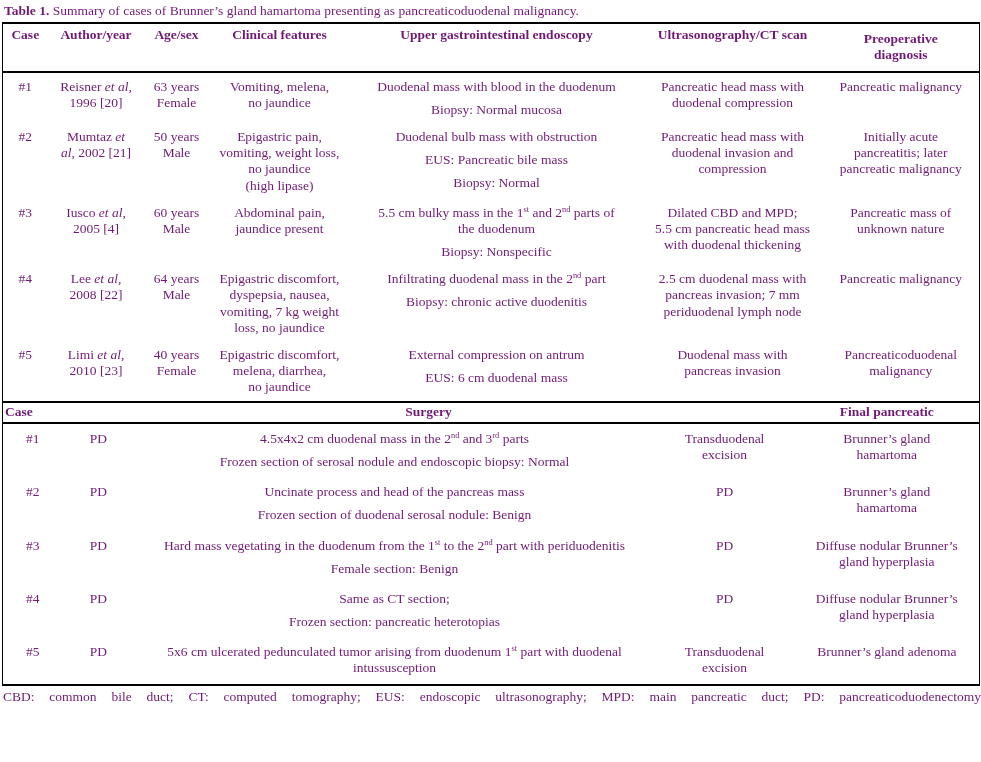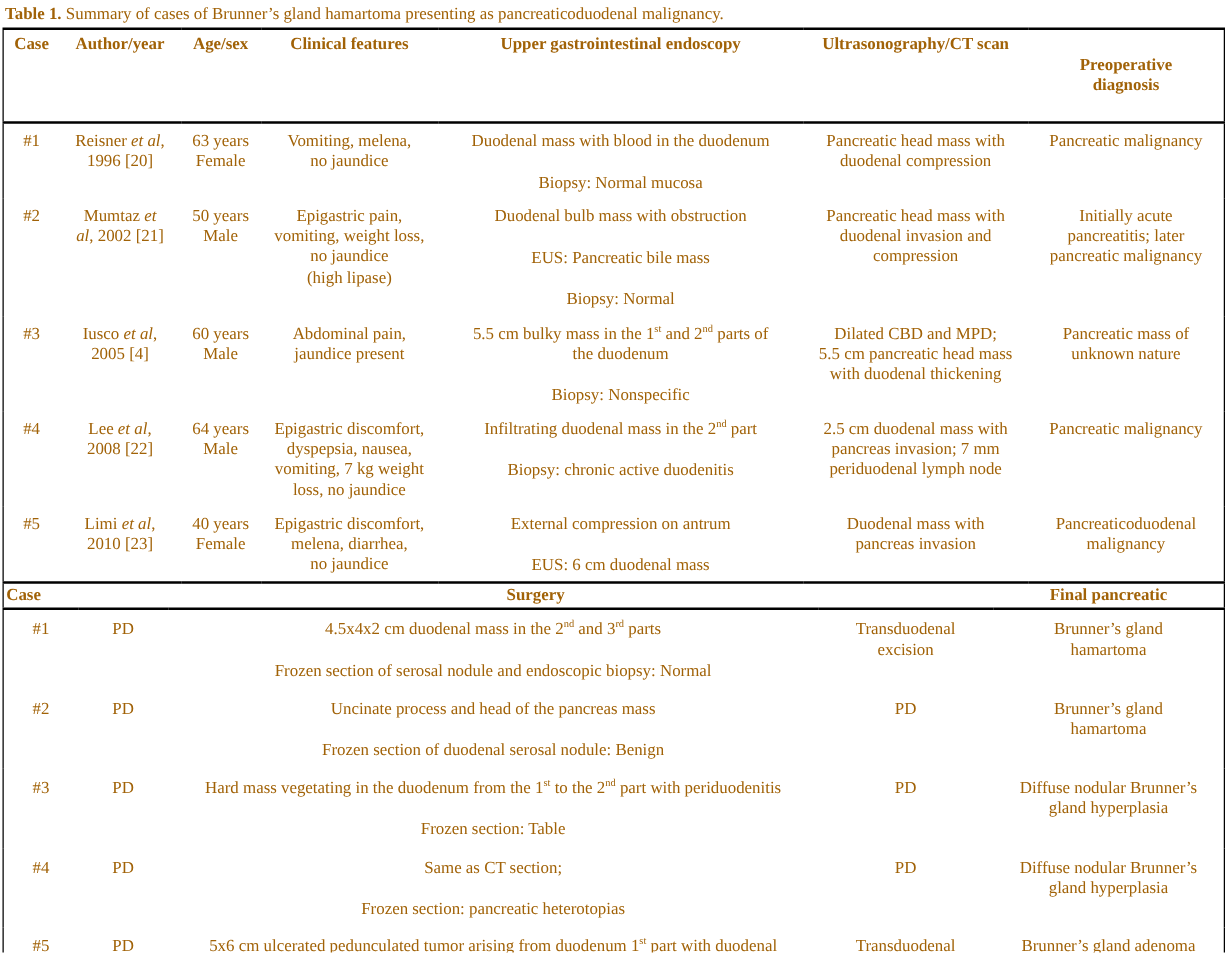--- a/index.html
+++ b/index.html
@@ -1,31 +1,31 @@
 <!DOCTYPE html>
 <html><head>
 <meta charset="utf-8">
 <style>
   html,body{margin:0;padding:0;background:#fff;}
   .page{
     width:981px;height:762px;box-sizing:border-box;overflow:hidden;
-    padding:2px 1px 0 2px;color:#a16207;
+    padding:2px 1px 0 2px;color:#701a75;
     font-family:"Liberation Serif", serif;font-size:13.5px;line-height:1.2;
   }
   .title{padding:1px 0 3px 2px;}
   .title b{font-weight:bold;}
   table{border-collapse:collapse;table-layout:fixed;width:977px;}
   .tbl{border-left:1px solid #000;border-right:1px solid #000;}
   .t1{border-top:2px solid #000;border-bottom:2px solid #000;}
   .t1 thead tr{border-bottom:2px solid #000;}
   th{font-weight:bold;text-align:center;vertical-align:top;padding:3px 2px 3px;}
   td{text-align:center;vertical-align:top;padding:6px 2px 5px;}
-  .para + .para{margin-top:17px;}
+  .para + .para{margin-top:7px;}
   .para:empty{display:none;}
-  .narrow{max-width:112px;margin:17px auto;}
+  .narrow{max-width:112px;margin:4px auto;}
   .narrow2{max-width:84px;margin:0 auto;}
   .left{text-align:left;padding-left:6px;}
   .cont{
     width:977px;box-sizing:border-box;
     border-left:1px solid #000;border-right:1px solid #000;border-bottom:2px solid #000;
     padding:1px 2px 2px 3px;
   }
   .t2{border-bottom:2px solid #000;}
   .t2 thead tr{border-bottom:2px solid #000;}
   .t2 thead tr.rowA th{padding:1px 2px 2px;}
@@ -166,21 +166,21 @@
           <div class="para">Frozen section of duodenal serosal nodule: Benign</div>
         </td>
         <td>PD</td>
         <td>Brunner’s gland<br>hamartoma</td>
       </tr>
       <tr>
         <td>#3</td>
         <td>PD</td>
         <td>
           <div class="para">Hard mass vegetating in the duodenum from the 1<sup>st</sup> to the 2<sup>nd</sup> part with periduodenitis</div>
-          <div class="para">Frozen section: Table</div>
+          <div class="para">Female section: Benign</div>
         </td>
         <td>PD</td>
         <td>Diffuse nodular Brunner’s<br>gland hyperplasia</td>
       </tr>
       <tr>
         <td>#4</td>
         <td>PD</td>
         <td>
           <div class="para">Same as CT section;</div>
           <div class="para">Frozen section: pancreatic heterotopias</div>

